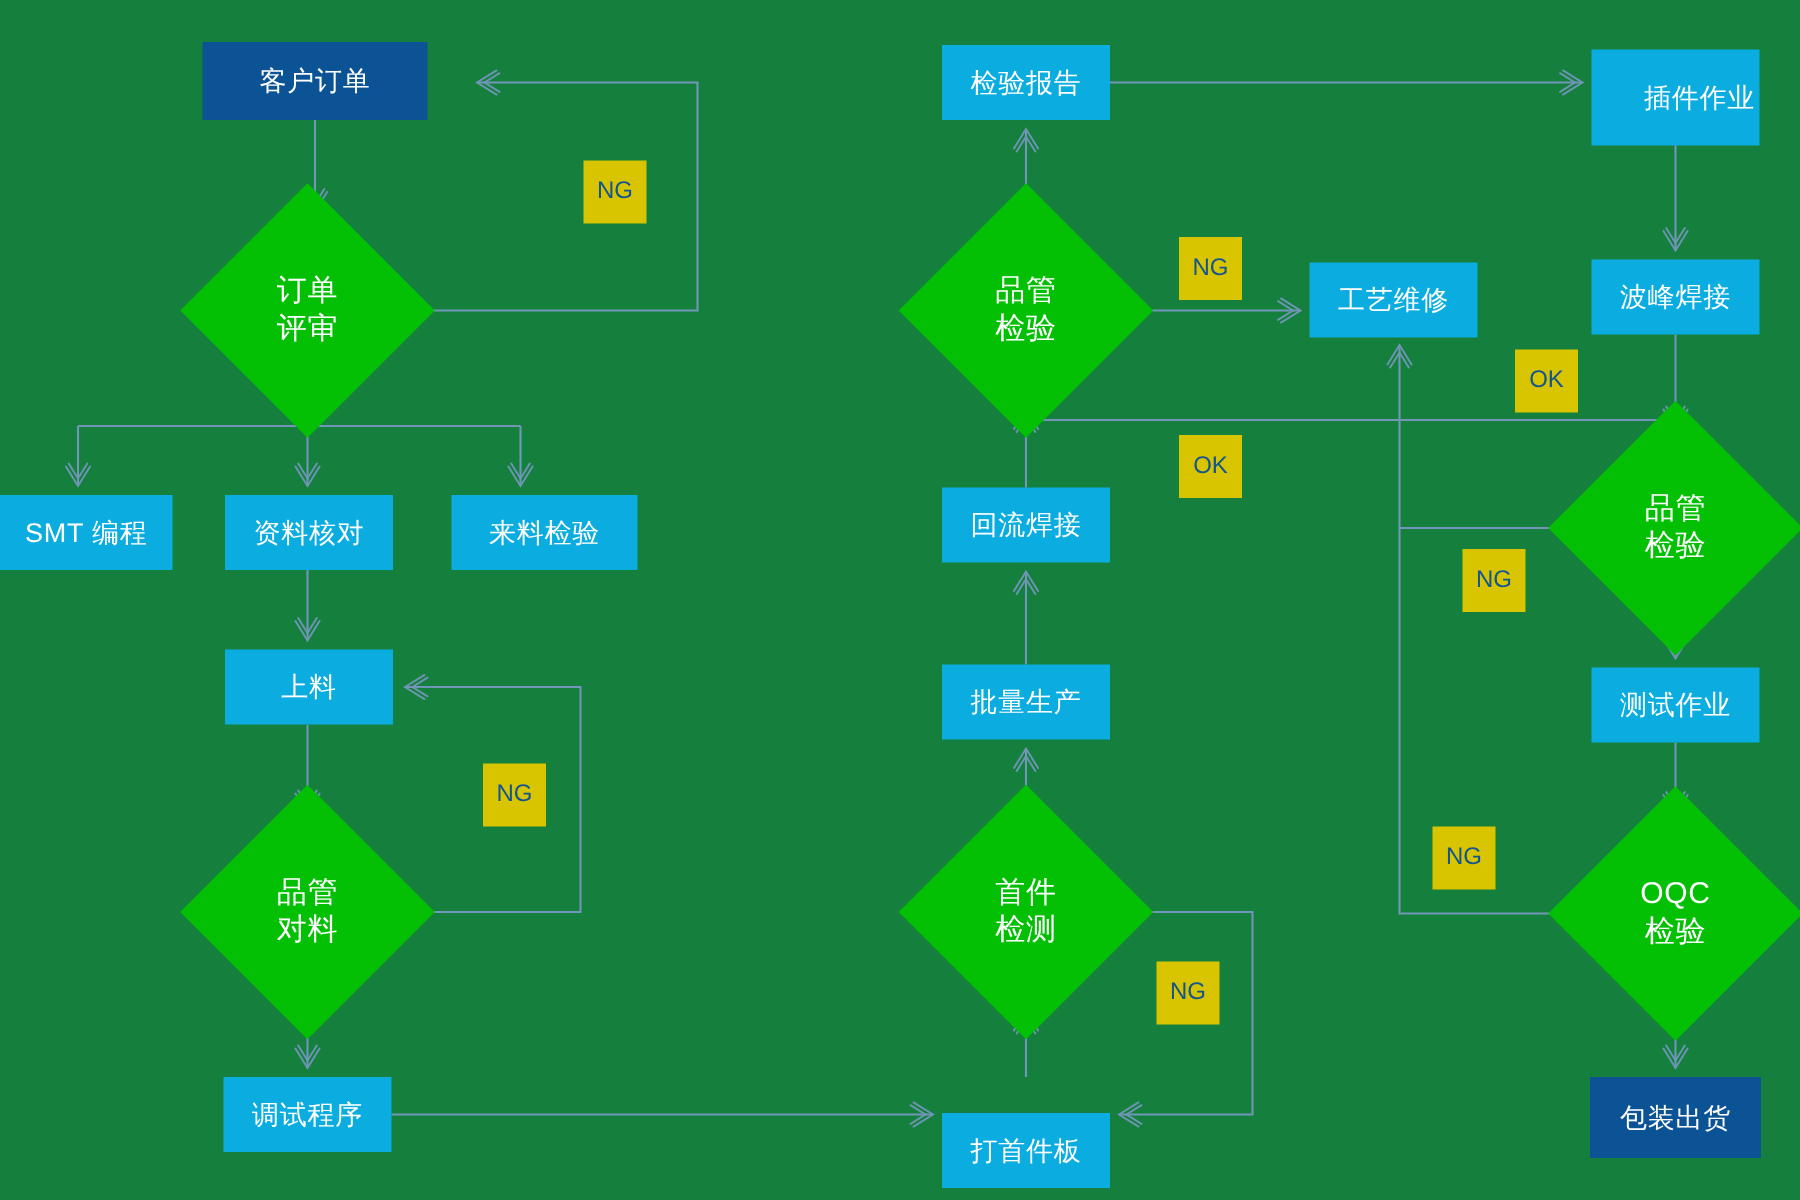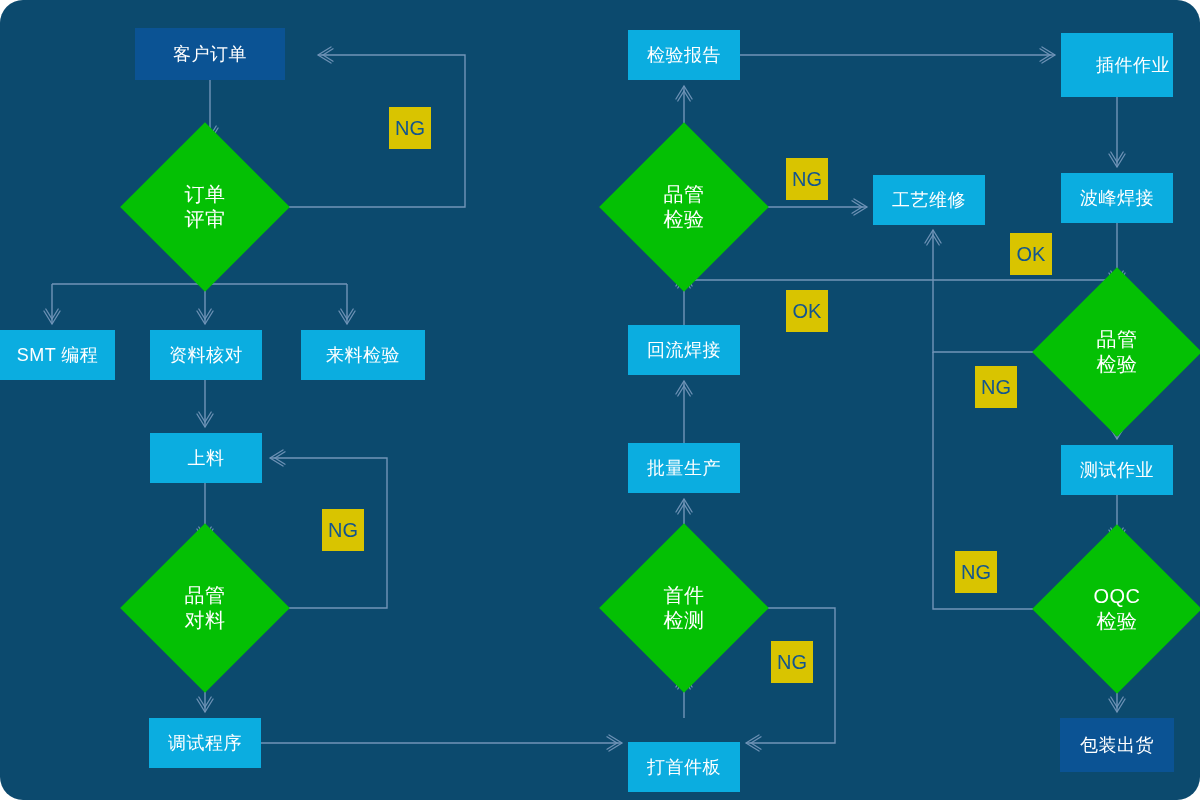--- a/index.html
+++ b/index.html
@@ -8,23 +8,22 @@
     padding: 0;
     background: #ffffff;
   }
   body {
     font-family: "Liberation Sans", "DejaVu Sans", sans-serif;
   }
   #canvas {
     position: relative;
     width: 1200px;
     height: 800px;
-    background: #0c4a6e;
+    background: #15803d;
     overflow: hidden;
-    border-radius: 23px;
   }
   svg.wires {
     position: absolute;
     left: 0;
     top: 0;
     width: 1200px;
     height: 800px;
     pointer-events: none;
   }
   .node {
@@ -55,21 +54,21 @@
     position: relative;
     z-index: 2;
     font-size: 20px;
     line-height: 1.25;
   }
   .tag {
     position: absolute;
     box-sizing: border-box;
     background: #d9c400;
     color: #12558f;
-    font-size: 20px;
+    font-size: 16px;
     display: flex;
     align-items: center;
     justify-content: center;
     user-select: none;
   }
 </style>
 </head>
 <body>
 
 <div id="canvas">

